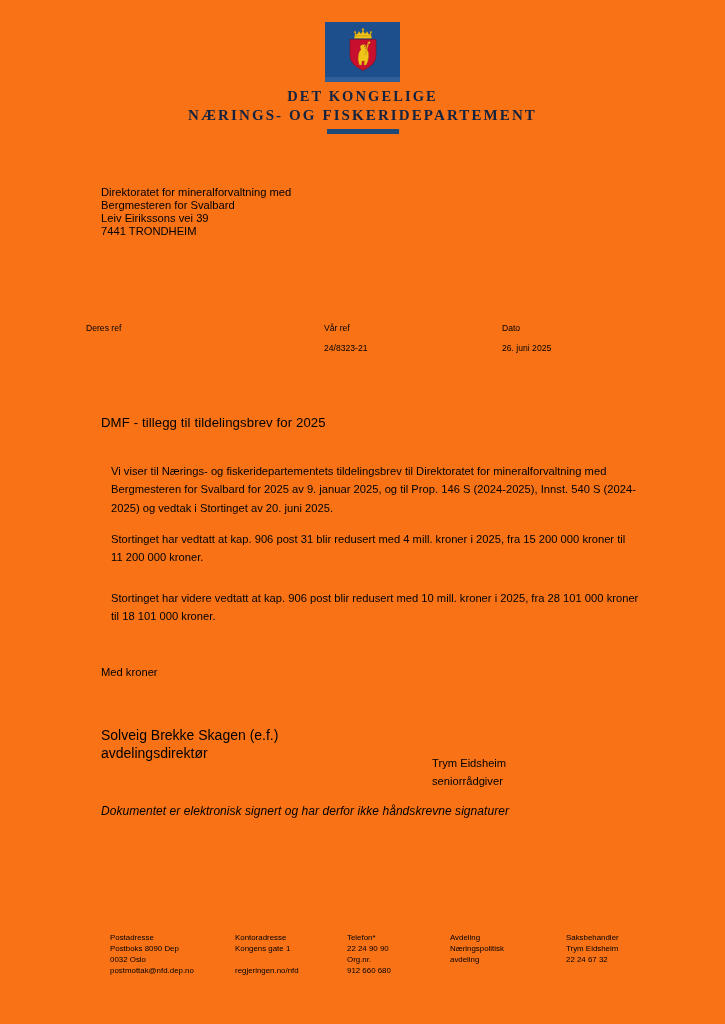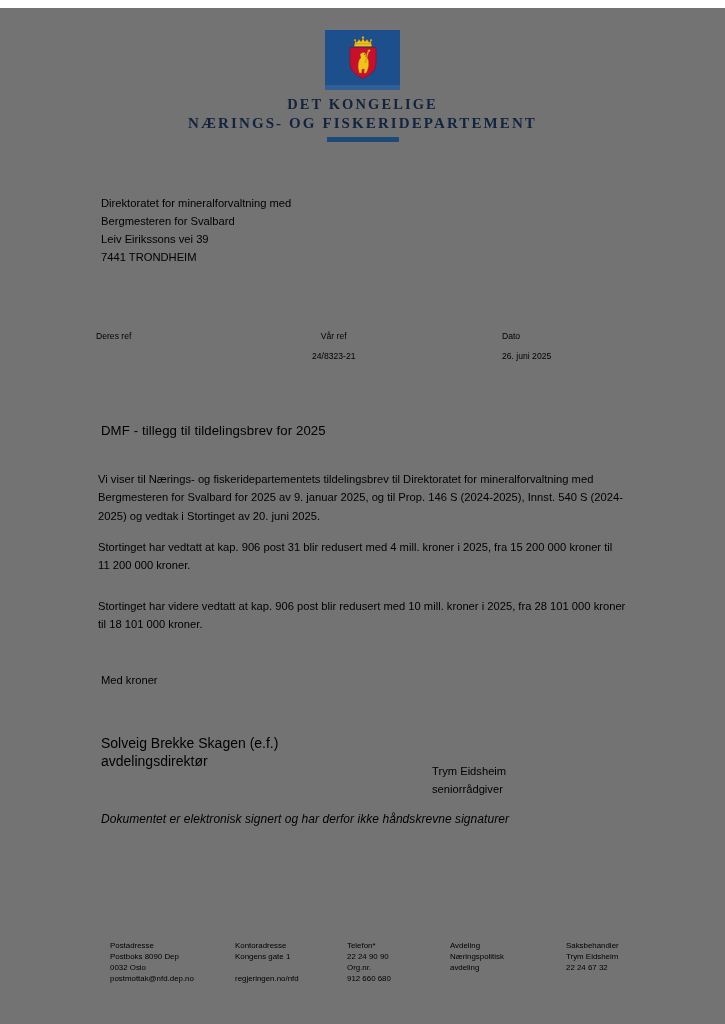--- a/index.html
+++ b/index.html
@@ -12,22 +12,21 @@
     height: 1024px;
     position: relative;
     font-family: "Liberation Sans", sans-serif;
     color: #000000;
     overflow: hidden;
   }
 
   .page {
     position: absolute;
     inset: 0;
-    background: #737373;
-    margin-top: 8px;
+    background: #f97316;
   }
 
   
   .letterhead {
     position: absolute;
     top: 22px;
     left: 0;
     width: 725px;
     display: flex;
     flex-direction: column;
@@ -75,50 +74,50 @@
     background: #1e4a7a;
     margin-top: 5px;
   }
 
   
   .addr {
     position: absolute;
     left: 101px;
     top: 186px;
     font-size: 11.2px;
-    line-height: 18px;
+    line-height: 13px;
     white-space: pre-line;
   }
 
   .refrow {
     position: absolute;
     left: 0;
     top: 319px;
     width: 725px;
     font-size: 8.6px;
     line-height: 19.5px;
   }
   .refcol { position: absolute; top: 0; }
-  .refcol.c1 { left: 96px; }
-  .refcol.c2 { left: 312px; text-align: center; }
+  .refcol.c1 { left: 86px; }
+  .refcol.c2 { left: 324px; }
   .refcol.c3 { left: 502px; }
   .refcol .val { display: block; }
 
   .doctitle {
     position: absolute;
     left: 101px;
     top: 415px;
     font-size: 13.2px;
     font-weight: normal;
     letter-spacing: 0.1px;
   }
 
   .para {
     position: absolute;
-    left: 98px;
+    left: 111px;
     width: 528px;
     font-size: 11.2px;
     line-height: 18.3px;
     white-space: pre-line;
   }
   .para.p1 { top: 462px; }
   .para.p2 { top: 530px; }
   .para.p3 { top: 589px; }
 
   .closing {

